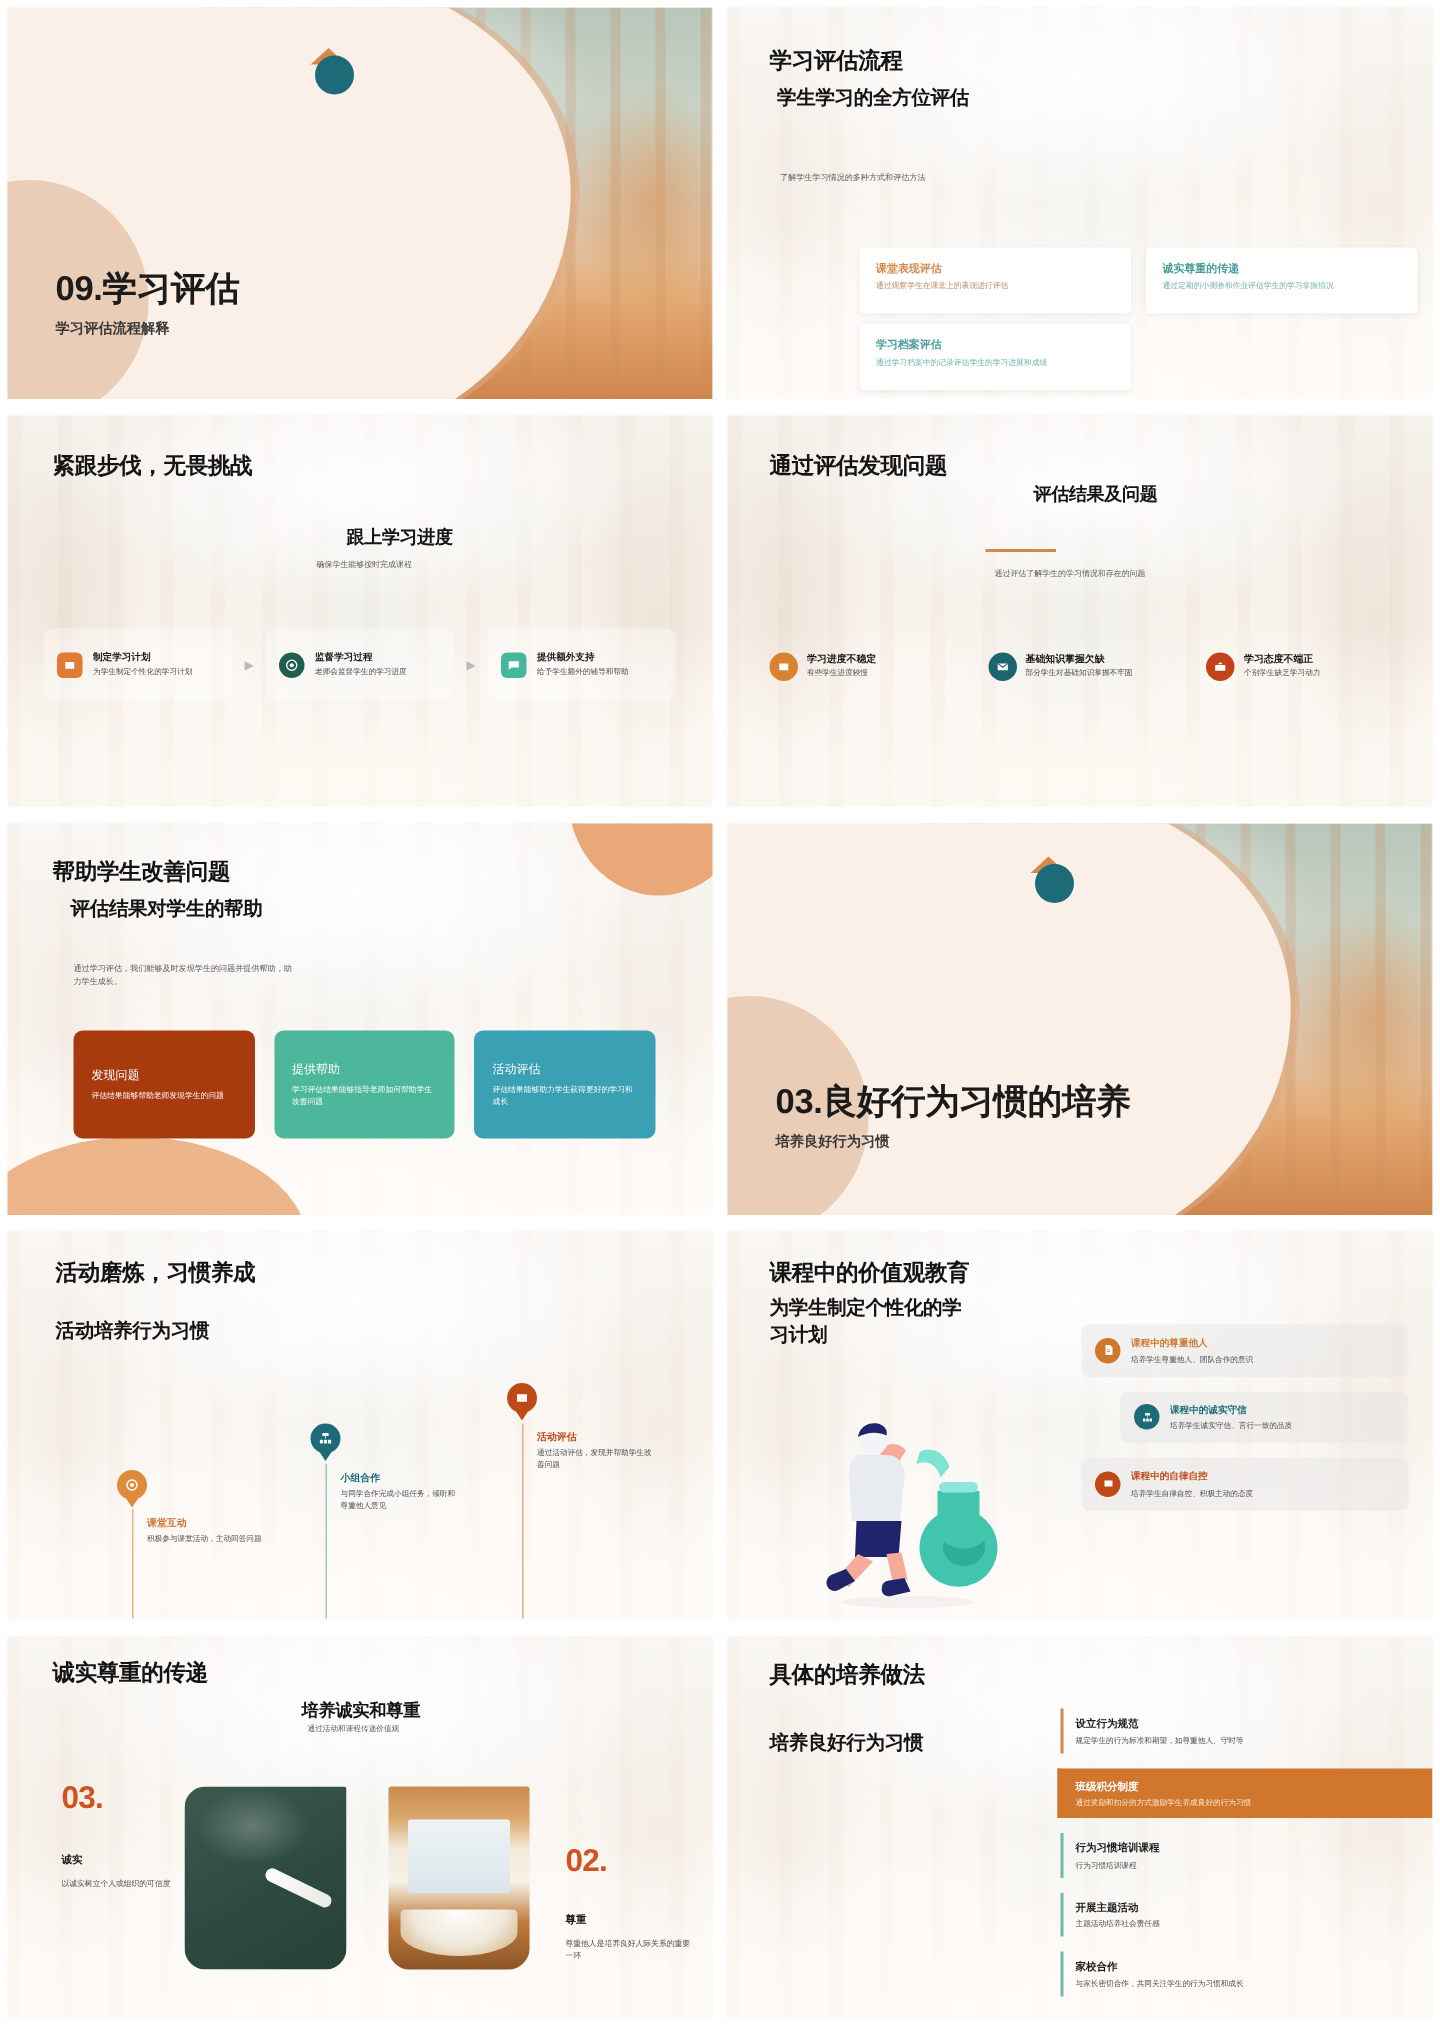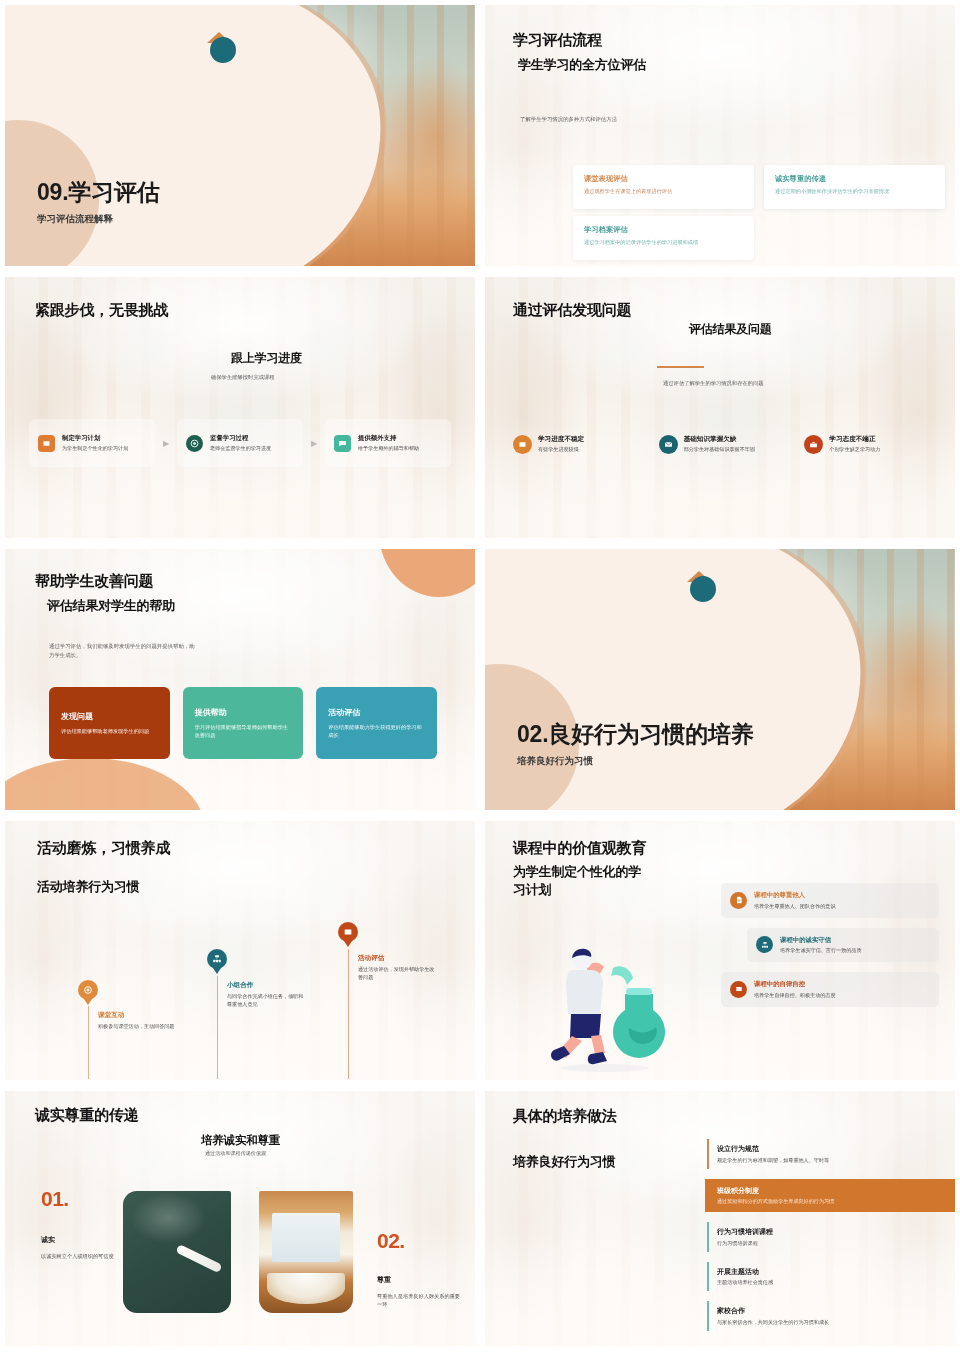--- a/index.html
+++ b/index.html
@@ -141,21 +141,21 @@
           display:flex; align-items:center; justify-content:center; }
   .circ svg { width:9px; height:9px; fill:#fff; }
   .s4-item .t { font-size:6.6px; font-weight:800; color:#161616; margin-bottom:2px;}
   .s4-item .d { font-size:5.1px; color:#4d4d4d; line-height:1.5; font-weight:500;}
 
   
   .s5-cards { position:absolute; left:44px; top:138px; right:38px;
               display:flex; gap:13px; }
   .s5-card { flex:1 1 0; border-radius:6px; padding:13px 12px; min-height:72px;
              display:flex; flex-direction:column; justify-content:center; color:#fff;}
-  .s5-card .t { font-size:8px; font-weight:700; margin-bottom:5px; }
+  .s5-card .t { font-size:8px; font-weight:400; margin-bottom:5px; }
   .s5-card .d { font-size:5.2px; line-height:1.6; font-weight:500; opacity:0.95;}
 
   
   .s7-wrap { position:absolute; inset:0; }
   .pin { position:absolute; width:20px;height:20px;border-radius:50%;
          display:flex;align-items:center;justify-content:center; }
   .pin svg{ width:10px;height:10px;fill:#fff; }
   .pin::after { content:""; position:absolute; bottom:-5px; left:50%;
          transform:translateX(-50%);
          width:0;height:0;border-left:4px solid transparent;
@@ -390,21 +390,21 @@
   </div>
 
   <div class="slide">
     <div class="inner">
       <div class="cover-bg"></div>
       <div class="cover-photo"></div>
       <div class="cover-blob"></div>
       <div class="cover-blob2"></div>
       <div class="cover-tri" style="left:202px; top:22px;"></div>
       <div class="cover-dot" style="left:205px; top:27px;"></div>
-      <div class="cover-title" style="bottom:60px;">02.良好行为习惯的培养</div>
+      <div class="cover-title" style="bottom:60px;">03.良好行为习惯的培养</div>
       <div class="cover-sub" style="bottom:42px;">培养良好行为习惯</div>
     </div>
   </div>
 
   <div class="slide">
     <div class="inner">
       <div class="lib"></div>
       <div class="veil"></div>
       <div class="h-title" style="position:absolute;left:32px;top:18px;">活动磨炼，习惯养成</div>
       <div class="h-sub" style="position:absolute;left:32px;top:57px;">活动培养行为习惯</div>
@@ -524,21 +524,21 @@
       <div class="lib"></div>
       <div class="veil"></div>
       <div class="h-title" style="position:absolute;left:30px;top:15px;">诚实尊重的传递</div>
       <div class="h-sub" style="position:absolute;left:196px;top:42px;font-size:11.5px;">培养诚实和尊重</div>
       <div class="tiny" style="position:absolute;left:200px;top:58px;font-size:5.1px;">通过活动和课程传递价值观</div>
 
       <div class="photo-chalk" style="left:118px;top:100px;width:108px;height:122px;"></div>
       <div class="photo-book" style="left:254px;top:100px;width:94px;height:122px;"></div>
 
       <div style="position:absolute;left:36px;top:96px;width:78px;">
-        <div class="bignum">01.</div>
+        <div class="bignum">03.</div>
         <div class="n-t" style="margin-top:24px;">诚实</div>
         <div class="n-d" style="margin-top:7px;">以诚实树立个人或组织的可信度</div>
       </div>
 
       <div style="position:absolute;left:372px;top:138px;width:88px;">
         <div class="bignum">02.</div>
         <div class="n-t" style="margin-top:22px;">尊重</div>
         <div class="n-d" style="margin-top:7px;">尊重他人是培养良好人际关系的重要一环</div>
       </div>
     </div>

